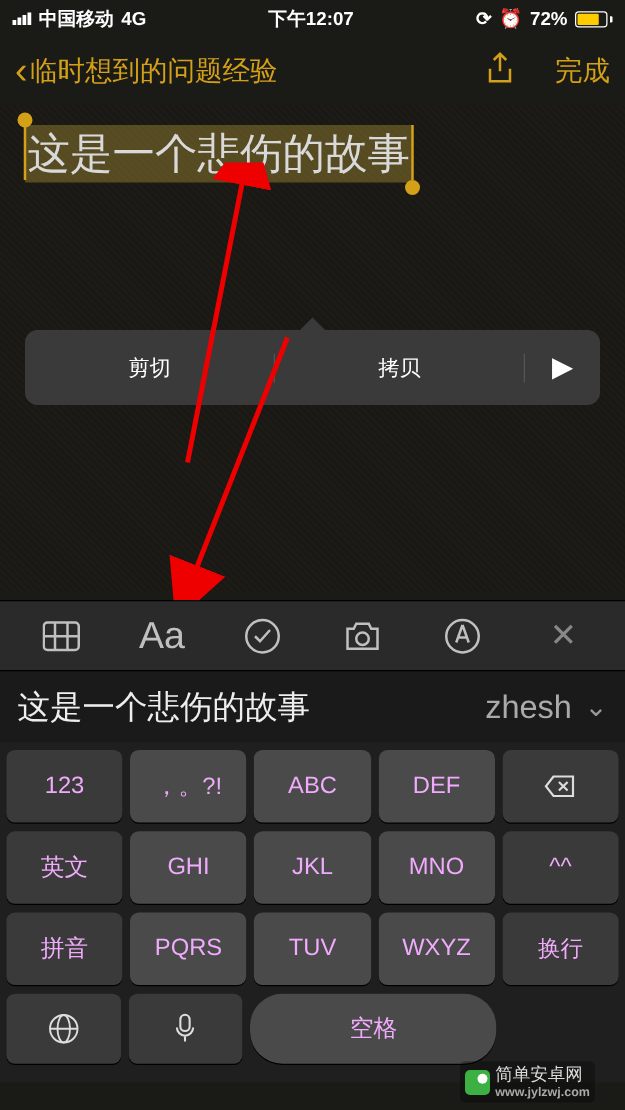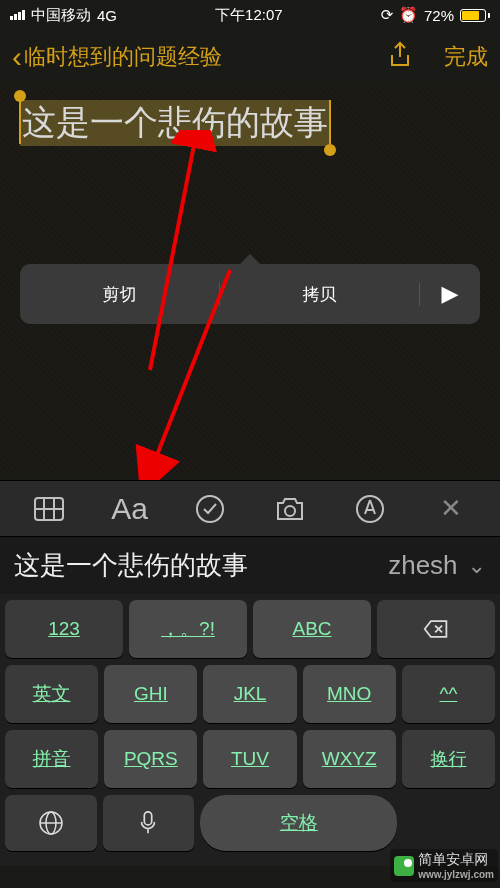--- a/index.html
+++ b/index.html
@@ -1,19 +1,19 @@
 <!DOCTYPE html>
 <html><head>
 <meta charset="utf-8">
 <style>
   * { margin: 0; padding: 0; box-sizing: border-box; font-family: -apple-system, "PingFang SC", sans-serif; }
   body { width: 500px; height: 888px; background: #1a1a17; color: #fff; overflow: hidden; position: relative; }
 
   
-  .status-bar { height: 30px; display: flex; align-items: center; justify-content: space-between; padding: 0 10px; font-size: 15px; }
+  .status-bar { height: 30px; display: flex; align-items: center; justify-content: space-between; padding: 0 10px; font-size: 15px; font-weight: bold; }
   .status-left, .status-right { display: flex; align-items: center; gap: 6px; }
   .signal { display: flex; align-items: flex-end; gap: 1px; }
   .signal span { width: 3px; background: #fff; display: inline-block; }
   .signal span:nth-child(1){height:4px}.signal span:nth-child(2){height:6px}.signal span:nth-child(3){height:8px}.signal span:nth-child(4){height:10px}
   .battery { display: flex; align-items: center; gap: 2px; }
   .battery-body { width: 26px; height: 13px; border: 1px solid #fff; border-radius: 3px; position: relative; }
   .battery-fill { position: absolute; left: 1px; top: 1px; bottom: 1px; width: 72%; background: #ffcc00; border-radius: 1px; }
   .battery-tip { width: 2px; height: 5px; background: #fff; border-radius: 0 1px 1px 0; }
 
   
@@ -48,31 +48,31 @@
 
   
   .cand-bar { height: 58px; background: #1a1a1a; display: flex; align-items: center; padding: 0 14px; font-size: 26px; border-top: 1px solid #000; }
   .cand-main { flex: 1; color: #eee; }
   .cand-alt { color: #aaa; margin-right: 10px; }
   .cand-expand { color: #999; font-size: 22px; }
 
   
   .kb { background: #1f1f1f; padding: 6px 5px 8px; }
   .kb-row { display: flex; gap: 6px; margin-bottom: 7px; }
-  .key { background: #4a4a4a; color: #86efac; border-radius: 7px; height: 58px; display: flex; align-items: center; justify-content: center; font-size: 19px; flex: 1; box-shadow: 0 1px 0 #000; text-decoration: underline; }
+  .key { background: #4a4a4a; color: #f0abfc; border-radius: 7px; height: 58px; display: flex; align-items: center; justify-content: center; font-size: 19px; flex: 1; box-shadow: 0 1px 0 #000; }
   .key.dark { background: #3a3a3a; }
   .key.wide { flex: 2.15; border-radius: 26px; }
   .key svg { width: 26px; height: 26px; }
   .kb-row.last .key { height: 56px; }
 
   
   .arrow { position: absolute; pointer-events: none; }
 
   
-  .watermark { position: absolute; right: 2px; bottom: 6px; display: flex; align-items: center; gap: 4px; font-size: 14px; color: #ddd; background: rgba(0,0,0,0.3); padding: 2px 4px; border-radius: 4px; }
+  .watermark { position: absolute; right: 24px; bottom: 6px; display: flex; align-items: center; gap: 4px; font-size: 14px; color: #ddd; background: rgba(0,0,0,0.3); padding: 2px 4px; border-radius: 4px; }
   .wm-logo { width: 20px; height: 20px; background: #3cb043; border-radius: 4px; position: relative; }
   .wm-logo::after { content:""; position:absolute; width:8px; height:8px; background:#fff; border-radius:50%; top:3px; right:2px; }
   .wm-sub { font-size: 10px; color: #aaa; font-weight: bold; }
 </style>
 </head>
 <body>
 
 <div class="status-bar">
   <div class="status-left">
     <div class="signal">
@@ -165,20 +165,21 @@
   <span class="cand-main">这是一个悲伤的故事</span>
   <span class="cand-alt">zhesh</span>
   <span class="cand-expand">⌄</span>
 </div>
 
 <div class="kb">
   <div class="kb-row">
     <div class="key dark">123</div>
     <div class="key">，。?!</div>
     <div class="key">ABC</div>
+    <div class="key">DEF</div>
     <div class="key dark">
       <svg viewBox="0 0 30 22" fill="none" stroke="#ddd" stroke-width="2">
           <path d="M9 2L2 11l7 9h18V2z"></path>
           <path d="M14 7l8 8M22 7l-8 8"></path>
         </svg>
     </div>
   </div>
   <div class="kb-row">
     <div class="key dark">英文</div>
     <div class="key">GHI</div>

